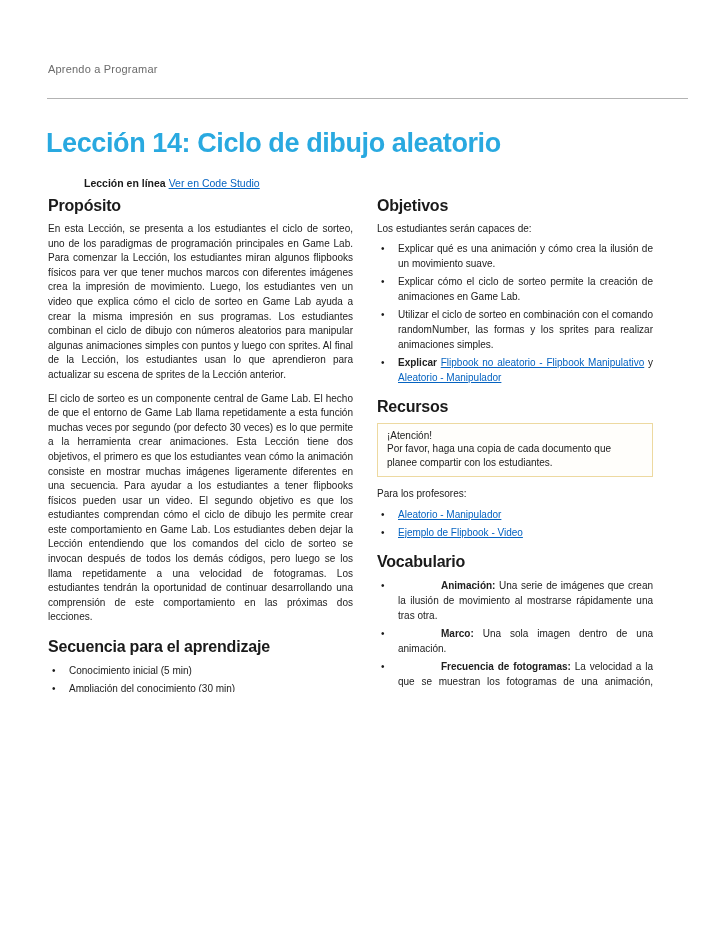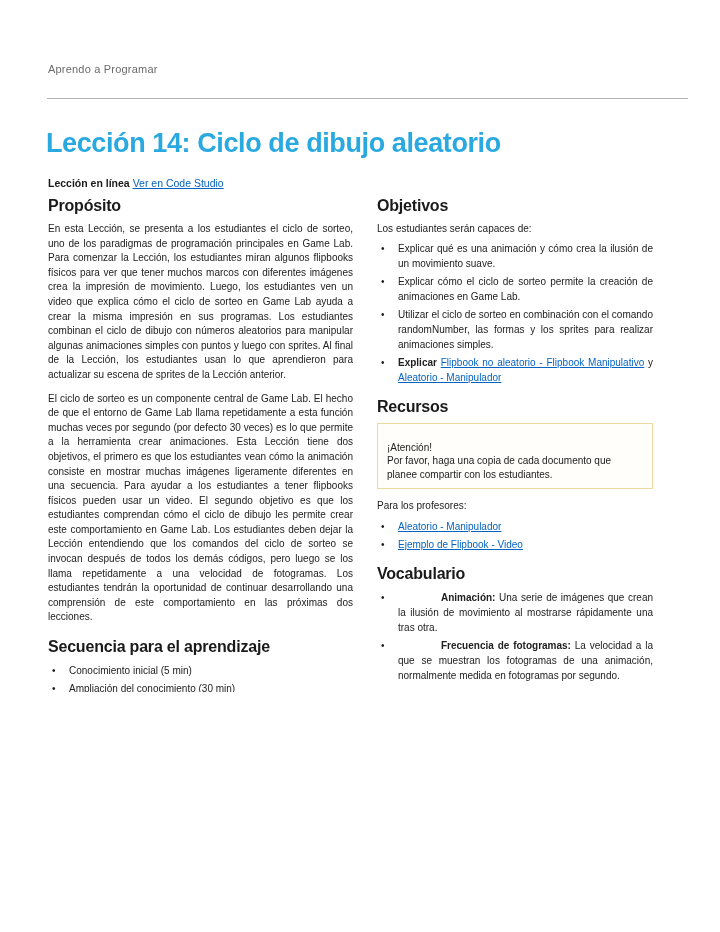--- a/index.html
+++ b/index.html
@@ -38,21 +38,21 @@
     font-weight: bold;
     letter-spacing: -0.4px;
     color: #29a9e0;
   }
   .subtitle {
     position: absolute;
     left: 48px;
     top: 177px;
     font-size: 10.5px;
   }
-  .sub-label { font-weight: bold; color: #1a1a1a; }
+  .sub-label { font-weight: bold; color: #1a1a1a; margin-left: 36px; }
   .link {
     color: #0563c1;
     text-decoration: underline;
     cursor: pointer;
     text-align: right;
   }
   .col {
     position: absolute;
     top: 197px;
   }
@@ -92,21 +92,21 @@
     position: absolute;
     left: 4px;
     top: 0;
     color: #1a1a1a;
   }
   .imprime { font-weight: bold; }
   .warning-box {
     margin: 7px 0 10px 0;
     border: 1px solid #edd9a0;
     background: #fffefb;
-    padding: 17px 9px 6px 9px;
+    padding: 5px 9px 6px 9px;
     font-size: 10px;
     line-height: 13.8px;
     color: #212121;
   }
   .teachers-label { font-size: 10px; line-height: 14.6px; margin: 10px 0 5px 0; }
   .vocab-term { font-weight: bold; margin-left: 43px; }
   .footer-rule {
     position: absolute;
     left: 37px;
     top: 813px;
@@ -204,20 +204,24 @@
     </section>
 
     <section>
       <h2>Vocabulario</h2>
       <ul class="bullets">
         <li>
           <b class="vocab-term">Animación:</b>
           <span>Una serie de imágenes que crean la ilusión de movimiento al mostrarse rápidamente una tras otra.</span>
         </li>
         <li>
+          <b class="vocab-term">Marco:</b>
+          <span>Una sola imagen dentro de una animación.</span>
+        </li>
+        <li>
           <b class="vocab-term">Frecuencia de fotogramas:</b>
           <span>La velocidad a la que se muestran los fotogramas de una animación, normalmente medida en fotogramas por segundo.</span>
         </li>
       </ul>
     </section>
 
     <section>
       <h2>Código</h2>
       <ul class="bullets">
         <li>function draw() { }</li>

